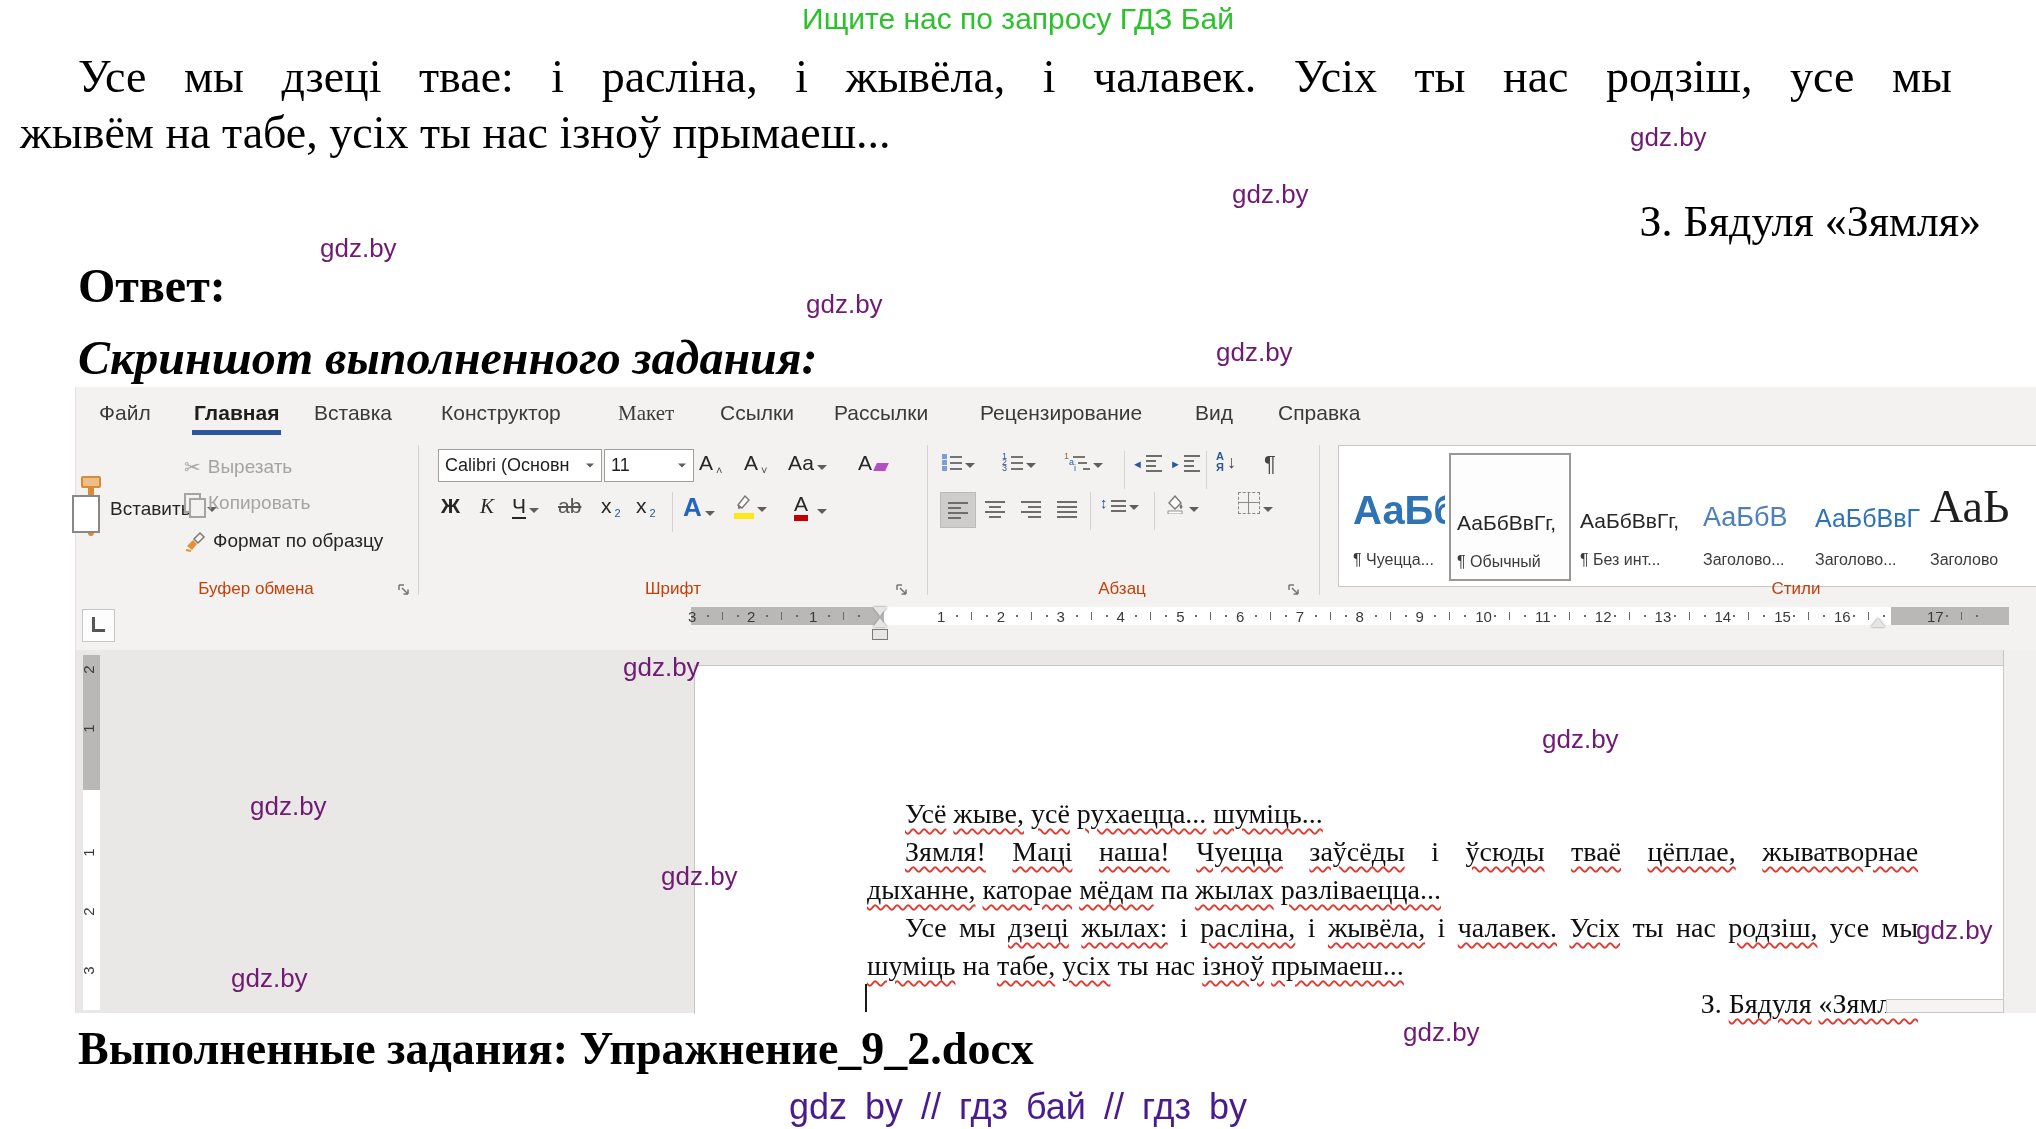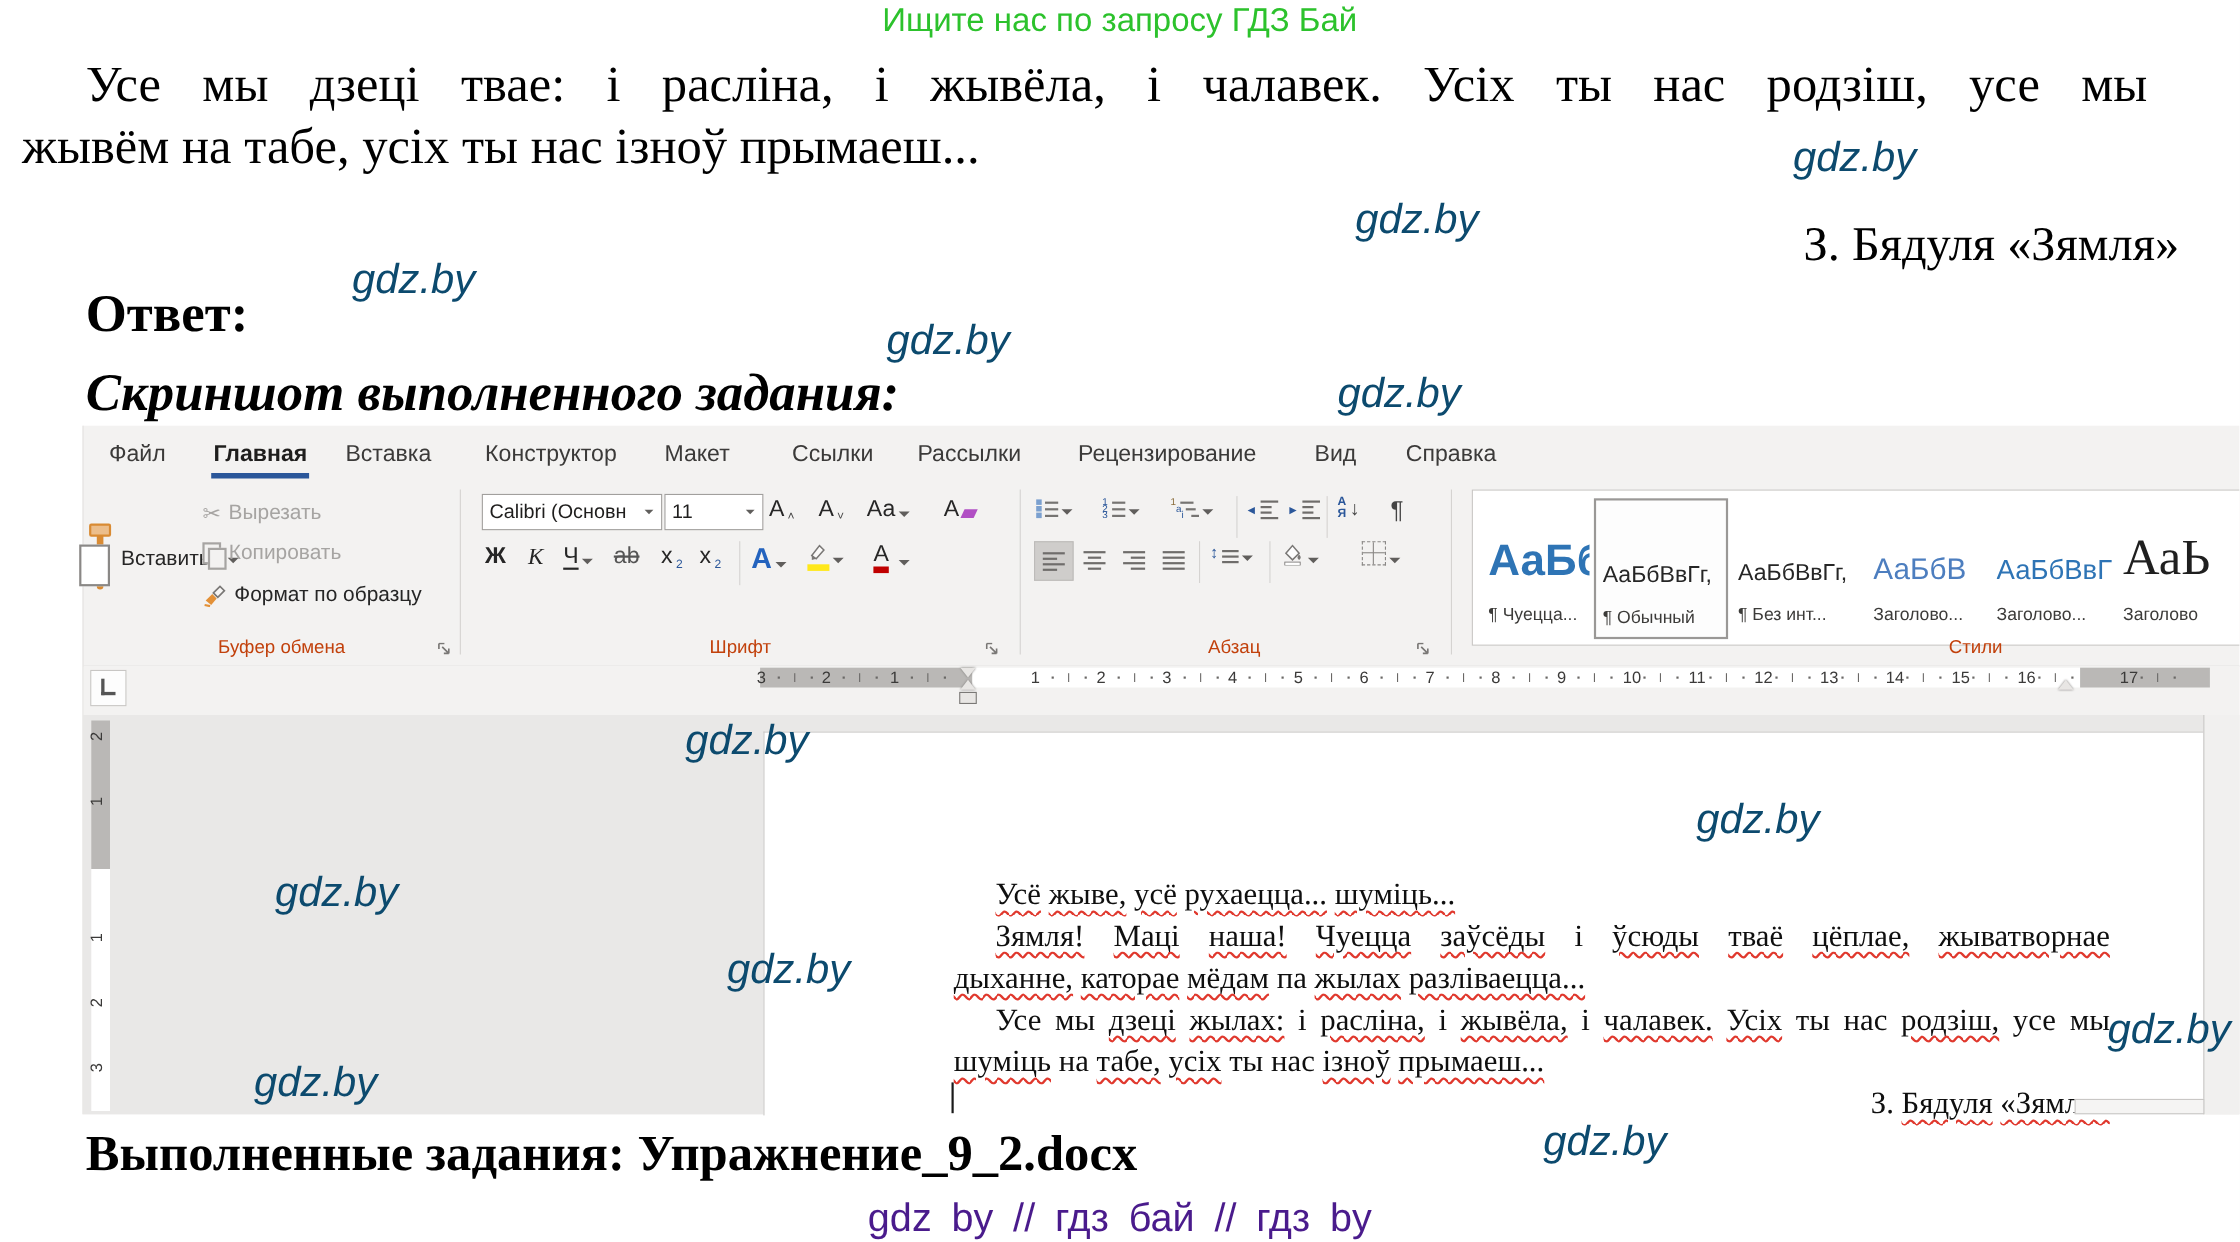--- a/index.html
+++ b/index.html
@@ -12,22 +12,22 @@
     font-family:"Liberation Sans",sans-serif;font-size:30px;color:#2cc22c;font-weight:500;}
   .quote-line1{left:78px;top:50px;width:1874px;font-size:46px;line-height:54px;
     text-align:justify;text-align-last:justify;}
   .quote-line2{left:20px;top:106px;font-size:46px;line-height:54px;white-space:nowrap;}
   .attribution{right:55px;top:196px;font-size:44px;}
   .answer-label{left:78px;top:258px;font-size:48px;font-weight:bold;}
   .caption{left:78px;top:330px;font-size:48px;font-weight:bold;font-style:italic;}
   .footer-bold{left:78px;top:1022px;font-size:46px;font-weight:bold;}
   .footer-purple{left:0;top:1086px;width:100%;text-align:center;
     font-family:"Liberation Sans",sans-serif;font-size:36px;color:#4a1b8c;word-spacing:8px;}
-  .wm{position:absolute;font-family:"Liberation Sans",sans-serif;font-size:38px;color:#0c4a6e;
-      pointer-events:none;font-style:italic;}
+  .wm{position:absolute;font-family:"Liberation Sans",sans-serif;font-size:26px;color:#701a75;
+      pointer-events:none;}
 
   
   .word{left:75px;top:387px;width:1961px;height:626px;background:#f3f2f1;
     font-family:"Liberation Sans",sans-serif;color:#252423;border-left:1px solid #e4e2e0;}
   .tabs{position:absolute;left:0;top:0;width:100%;height:50px;}
   .tab{position:absolute;top:12px;font-size:21px;color:#3b3a39;height:36px;line-height:28px;}
   .tab.active{font-weight:bold;color:#1f1e1d;}
   .tab.active::after{content:"";position:absolute;left:-2px;right:-2px;bottom:0;height:5px;background:#2b579a;}
 
   .ribbon{position:absolute;left:0;top:50px;width:100%;height:168px;border-bottom:1px solid #d8d6d4;}
@@ -138,21 +138,21 @@
   <div class="abs answer-label">Ответ:</div>
   <div class="abs caption">Скриншот выполненного задания:</div>
 
   <div class="abs word">
 
     <div class="tabs" id="tabs">
         <span class="tab" style="left: 23px;">Файл</span>
         <span class="tab active" style="left: 118px;">Главная</span>
         <span class="tab" style="left: 238px;">Вставка</span>
         <span class="tab" style="left: 365px;">Конструктор</span>
-        <span class="tab" style="left: 528px;">Макет</span>
+        <span class="tab" style="left: 542px; font-family: Liberation Serif, serif;">Макет</span>
         <span class="tab" style="left: 644px;">Ссылки</span>
         <span class="tab" style="left: 758px;">Рассылки</span>
         <span class="tab" style="left: 904px;">Рецензирование</span>
         <span class="tab" style="left: 1119px;">Вид</span>
         <span class="tab" style="left: 1202px;">Справка</span>
       </div>
 
     <div class="ribbon">
 
       <div class="paste-btn">

